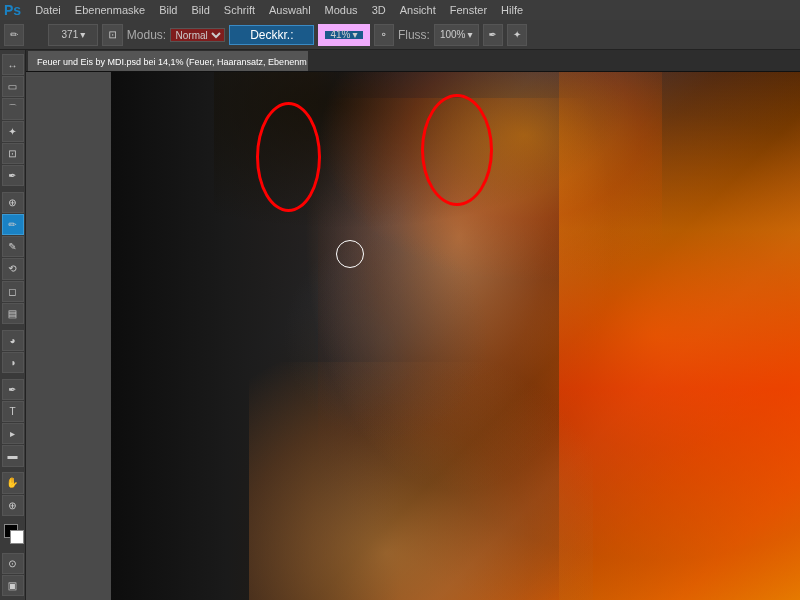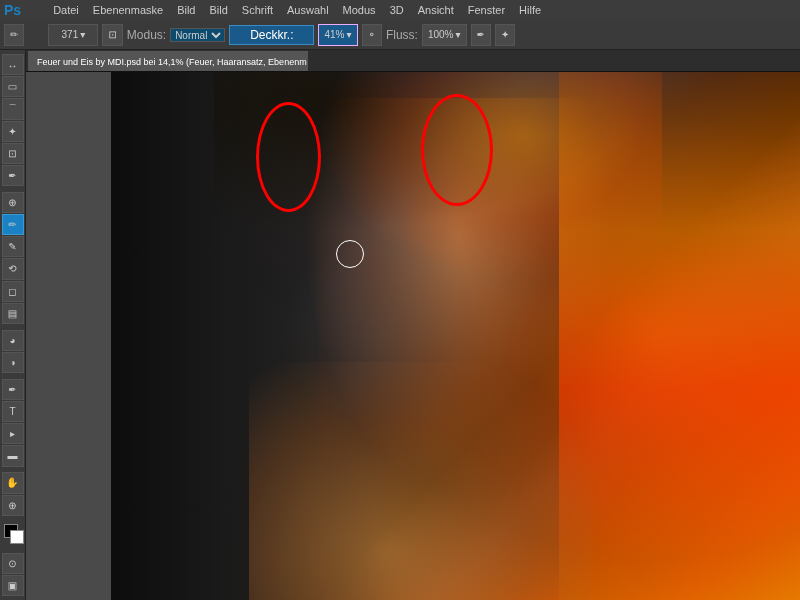--- a/index.html
+++ b/index.html
@@ -11,21 +11,21 @@
       height: 20px;
       display: flex;
       align-items: center;
       padding: 0 4px;
       gap: 2px;
     }
     #menubar .ps-logo {
       color: #1a82c4;
       font-weight: bold;
       font-size: 14px;
-      margin-right: 24px;
+      margin-right: 6px;
     }
     #menubar .menu-item {
       padding: 2px 6px;
       cursor: pointer;
       font-size: 11px;
       color: #ccc;
     }
 
     
     #toolbar {
@@ -43,26 +43,27 @@
       color: #ccc;
       height: 22px;
       padding: 0 5px;
       font-size: 10px;
       cursor: pointer;
       display: flex;
       align-items: center;
       gap: 2px;
     }
     .toolbar-select {
-      background: #0c4a6e;
+      background: #7f1d1d;
       border: 1px solid #555;
       color: #ccc;
       height: 14px;
       font-size: 10px;
       cursor: pointer;
+      text-align: center;
     }
     .toolbar-label {
       font-size: 12px;
       color: #aaa;
     }
     .brush-size-btn {
       background: #444;
       border: 1px solid #555;
       color: #ccc;
       height: 22px;
@@ -70,21 +71,21 @@
       font-size: 10px;
       cursor: pointer;
       display: flex;
       align-items: center;
       justify-content: center;
       gap: 2px;
       margin-left: 20px;
     }
     .opacity-highlight {
       background: #1a5a8a;
-      border: 1px solid #f0abfc;
+      border: 7px solid #f0abfc;
     }
 
     
     #main {
       display: flex;
       height: calc(600px - 20px - 30px);
     }
 
     
     #tools-panel {

